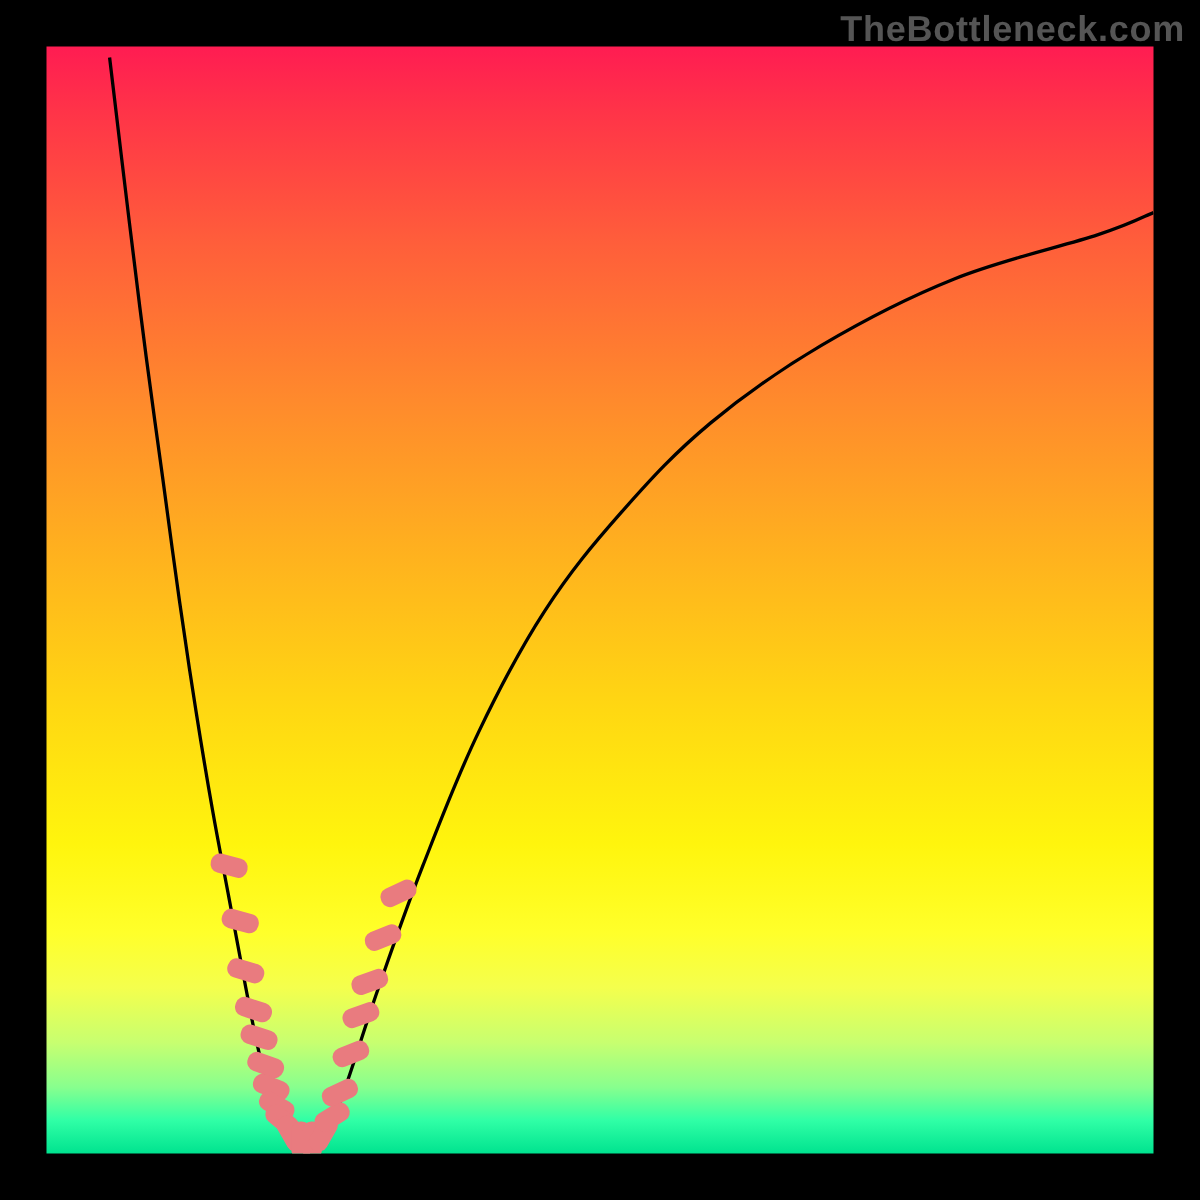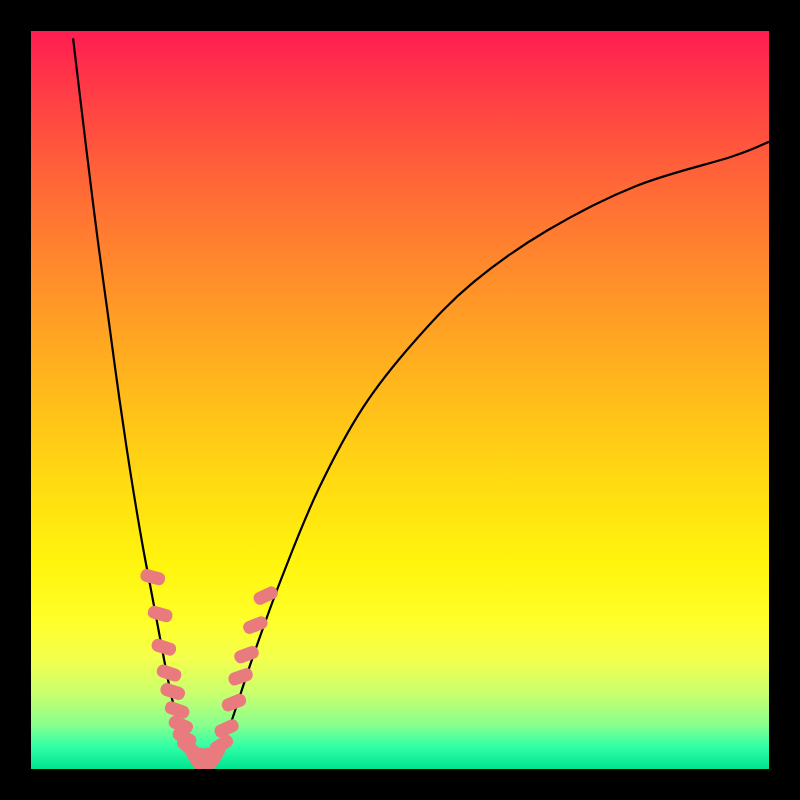--- a/index.html
+++ b/index.html
@@ -94,13 +94,14 @@
           <rect x="-6.5" y="-12.5" width="13" height="25" rx="6" ry="6" class="marker" fill="#e97b7f" transform="translate(190.404 713.646) rotate(58)"></rect>
           <rect x="-6.5" y="-12.5" width="13" height="25" rx="6" ry="6" class="marker" fill="#e97b7f" transform="translate(195.57000000000002 697.41) rotate(65)"></rect>
           <rect x="-6.5" y="-12.5" width="13" height="25" rx="6" ry="6" class="marker" fill="#e97b7f" transform="translate(202.95000000000002 671.58) rotate(68)"></rect>
           <rect x="-6.5" y="-12.5" width="13" height="25" rx="6" ry="6" class="marker" fill="#e97b7f" transform="translate(209.59199999999998 645.75) rotate(70)"></rect>
           <rect x="-6.5" y="-12.5" width="13" height="25" rx="6" ry="6" class="marker" fill="#e97b7f" transform="translate(215.49599999999998 623.61) rotate(70)"></rect>
           <rect x="-6.5" y="-12.5" width="13" height="25" rx="6" ry="6" class="marker" fill="#e97b7f" transform="translate(224.352 594.09) rotate(68)"></rect>
           <rect x="-6.5" y="-12.5" width="13" height="25" rx="6" ry="6" class="marker" fill="#e97b7f" transform="translate(234.684 564.57) rotate(65)"></rect>
         </g>
     </svg>
   </div>
+  <div class="brand">TheBottleneck.com</div>
 </div>
 
 </body></html>

